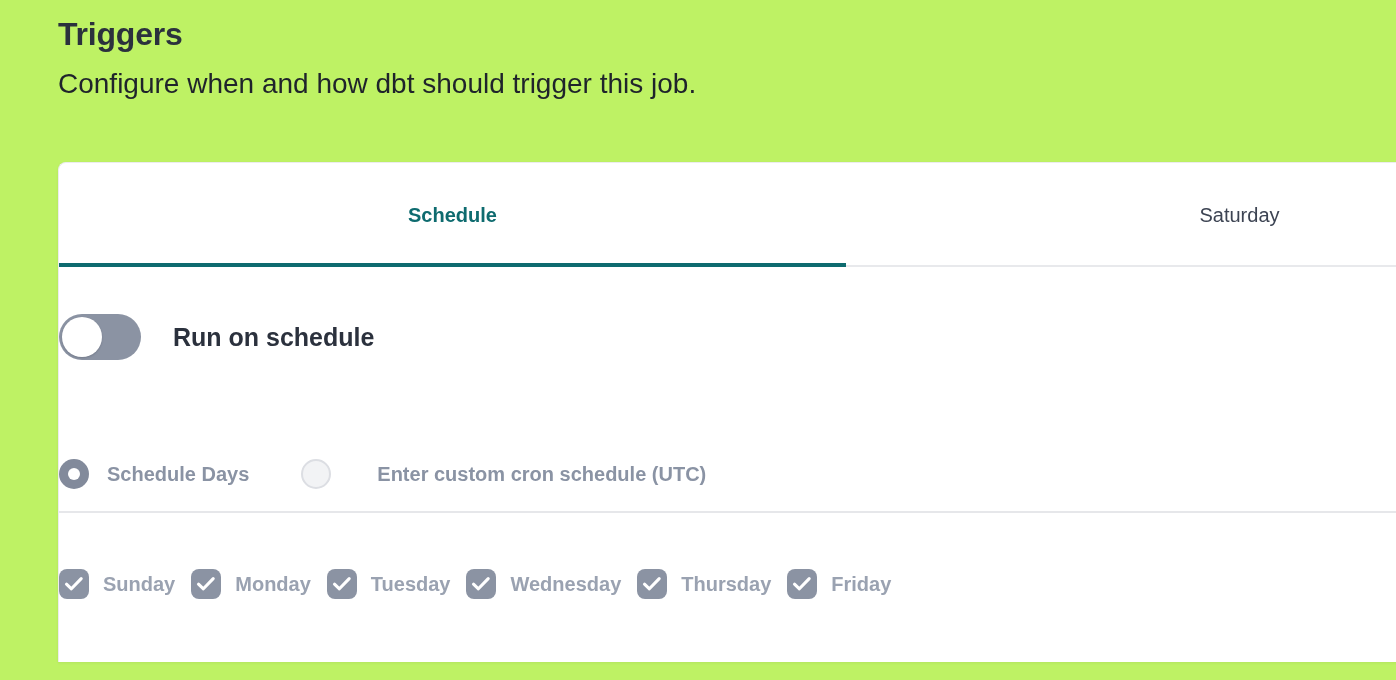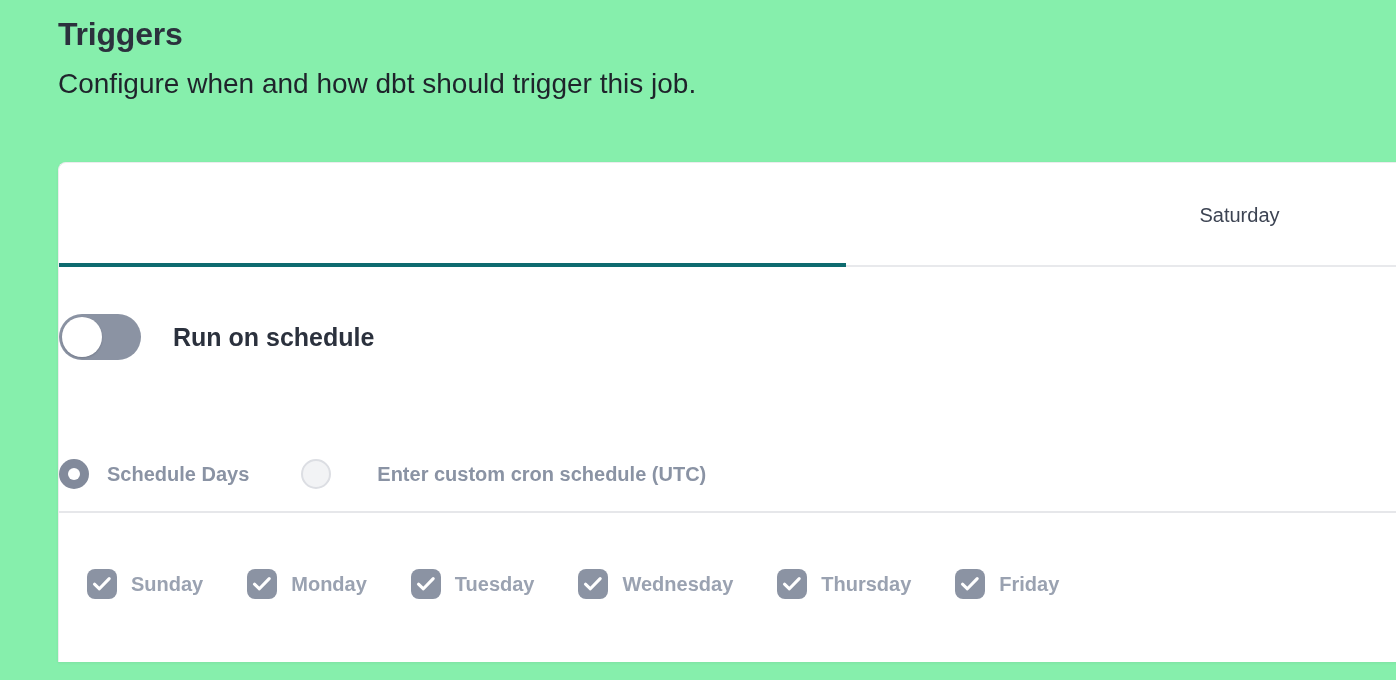--- a/index.html
+++ b/index.html
@@ -9,21 +9,21 @@
     height: 680px;
     background: #ffffff;
     font-family: "Liberation Sans", sans-serif;
     overflow: hidden;
   }
 
   .page {
     position: relative;
     width: 1396px;
     height: 680px;
-    background: #86efac;
+    background: #bef264;
     text-decoration: underline;
   }
 
   
   .header {
     position: absolute;
     left: 58px;
     top: 12px;
     width: 1000px;
   }
@@ -221,21 +221,20 @@
     top: 406px;
     display: flex;
     align-items: center;
   }
 
   .day-option {
     display: flex;
     align-items: center;
     cursor: pointer;
     user-select: none;
-    padding-left: 28px;
   }
 
   .day-option + .day-option { margin-left: 16px; }
 
   .checkbox {
     position: relative;
     width: 30px;
     height: 30px;
     border-radius: 8px;
     background: #8b93a3;
@@ -263,20 +262,23 @@
 <div class="page">
 
   <div class="header">
     <div class="page-title">Triggers</div>
     <div class="page-subtitle">Configure when and how dbt should trigger this job.</div>
   </div>
 
   <div class="card">
 
     <div class="tabbar">
+      <div class="tab tab-schedule">
+        <span class="tab-label">Schedule</span>
+      </div>
       <div class="tab tab-webhooks">
         <span class="tab-label">Saturday</span>
       </div>
       <div class="tab-indicator"></div>
     </div>
 
     <div class="toggle-row">
       <div class="toggle">
         <div class="knob"></div>
       </div>

